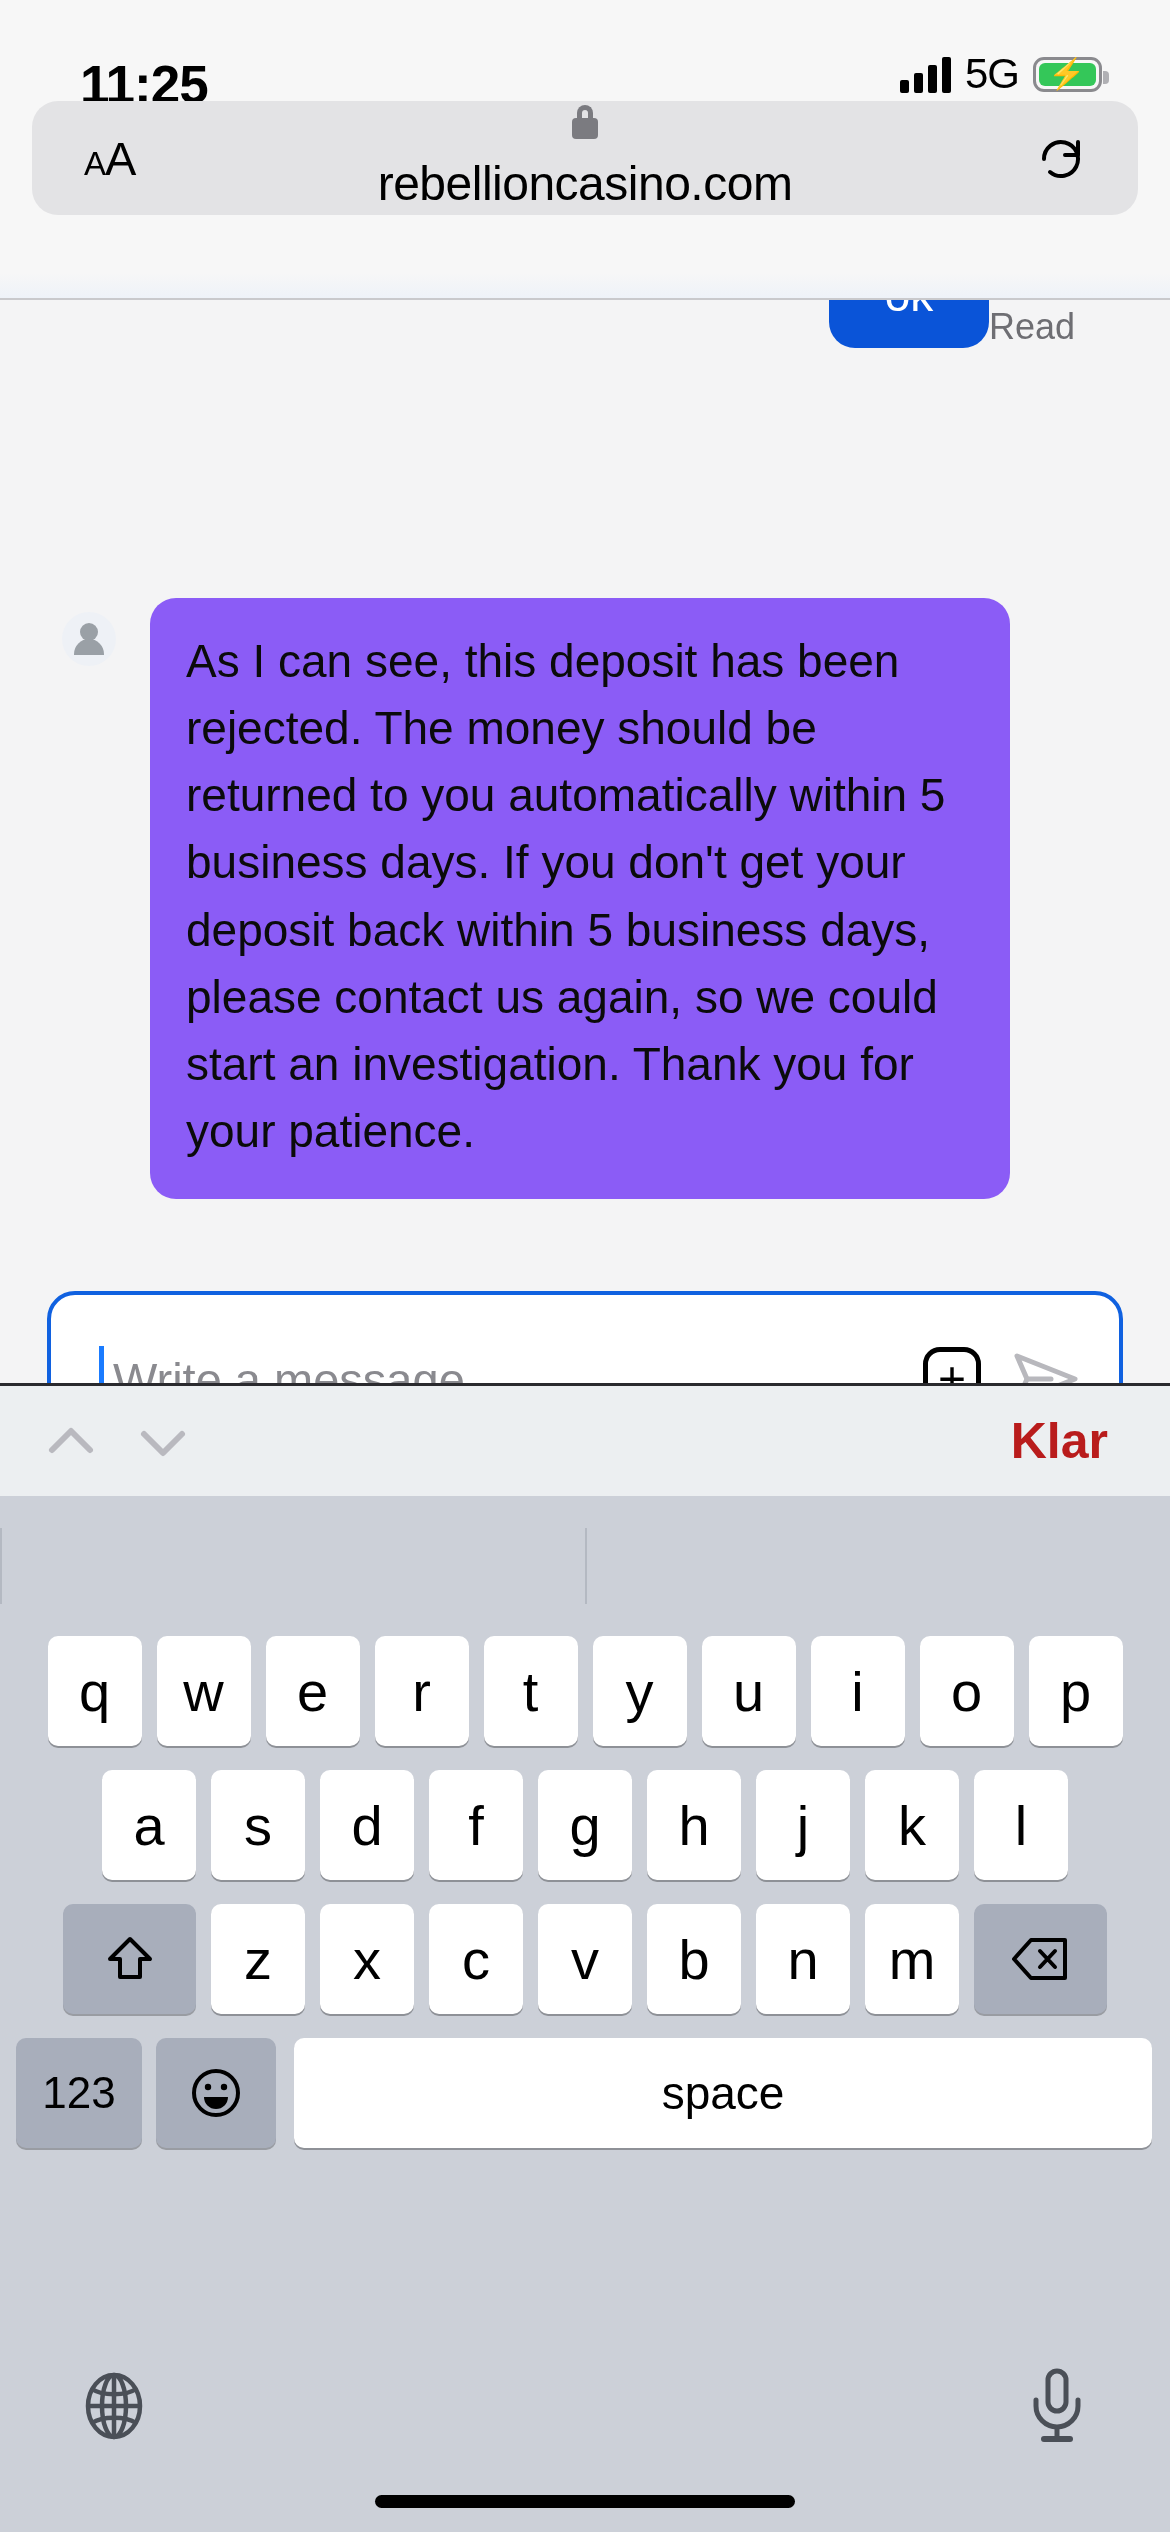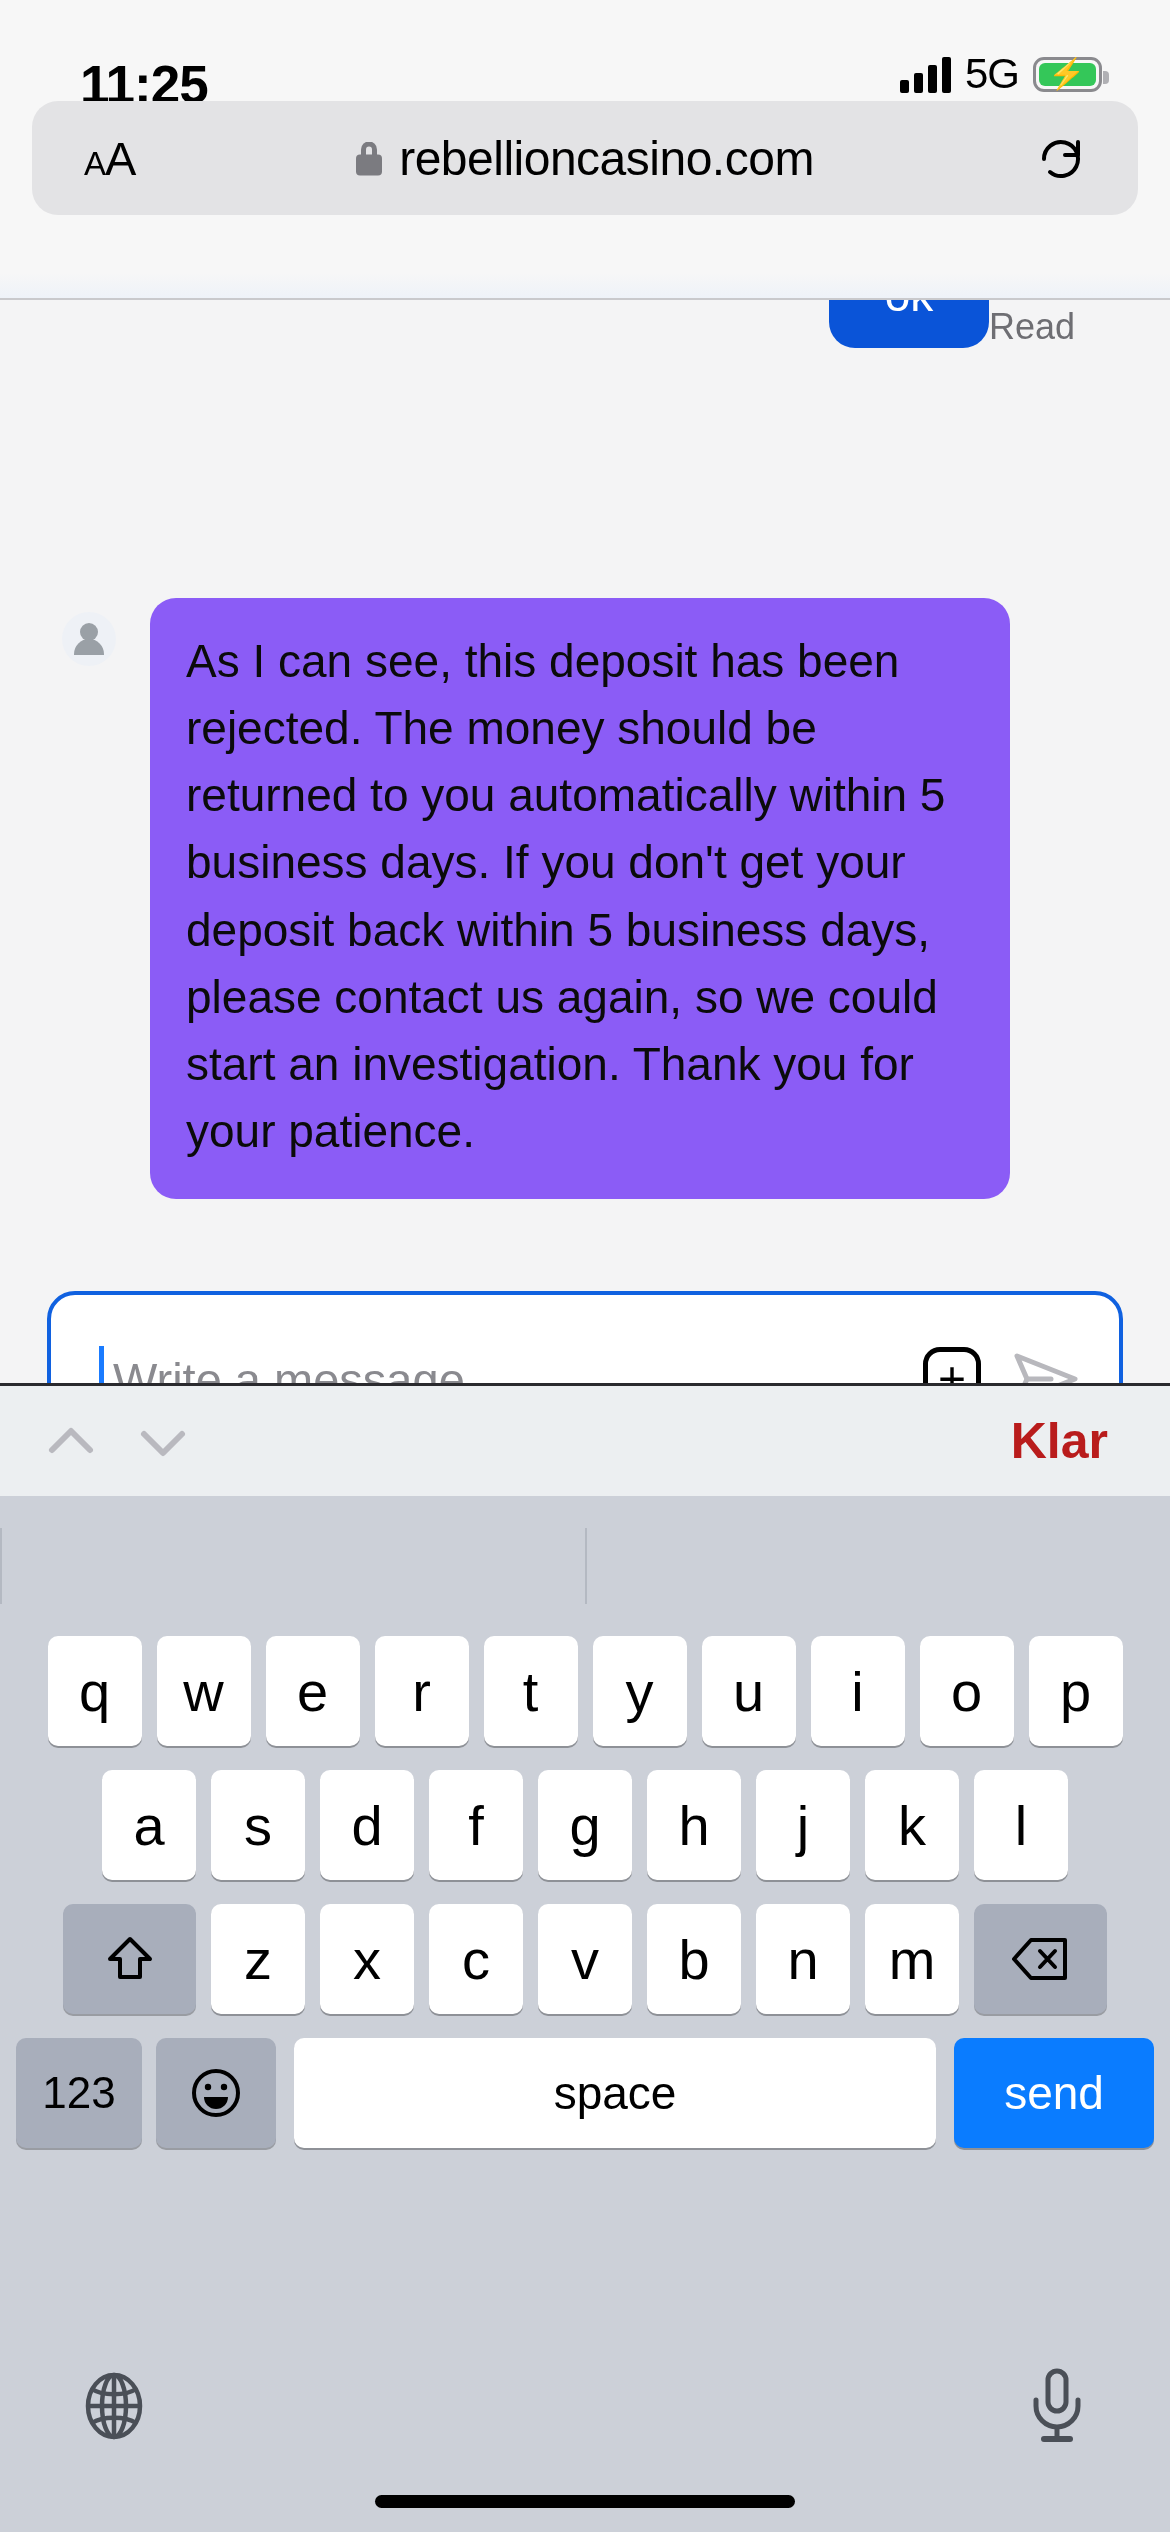--- a/index.html
+++ b/index.html
@@ -50,21 +50,21 @@
   }
   .urlbar {
     position:absolute; left:32px; top:-84px; width:1106px; height:114px;
     background:#e3e3e5; border-radius:26px; display:flex; align-items:center;
   }
   .aa { position:absolute; left:52px; top:50%; transform:translateY(-50%);
         color:#000; letter-spacing:-1px; }
   .aa .s1{ font-size:33px; } .aa .s2{ font-size:47px; }
   .url-center{
     position:absolute; left:0; right:0; top:50%; transform:translateY(-50%);
-    display:flex; align-items:center; justify-content:center; gap:17px;
+    display:flex; align-items:center; justify-content:center; gap:17px;flex-direction:column;
   }
   .lock { width:26px; height:34px; position:relative; }
   .lock .body{ position:absolute; bottom:0; width:26px; height:21px; background:#7b7b80; border-radius:4px; }
   .lock .shackle{ position:absolute; top:0; left:5px; width:16px; height:17px;
         border:5px solid #7b7b80; border-bottom:none; border-radius:9px 9px 0 0; }
   .url-text{ font-size:48px; color:#000; letter-spacing:-0.5px; }
   .reload{ position:absolute; right:54px; top:50%; transform:translateY(-50%);
            width:46px; height:46px; }
 
   .chrome-divider{
@@ -312,21 +312,20 @@
       <div class="key fn k123">123</div>
       <div class="key fn kemoji">
         <svg width="58" height="58" viewBox="0 0 58 58">
           <circle cx="29" cy="29" r="22" fill="none" stroke="#000" stroke-width="4"></circle>
           <circle cx="21" cy="23" r="3.2" fill="#000"></circle>
           <circle cx="37" cy="23" r="3.2" fill="#000"></circle>
           <path d="M17 33 H41 A12 12 0 0 1 17 33 Z" fill="#000"></path>
         </svg>
       </div>
       <div class="key kspace">space</div>
-      <div class="key ksend">send</div>
     </div>
 
     <div class="kbottom">
       <svg class="globe" viewBox="0 0 72 72">
         <ellipse cx="36" cy="36" rx="26" ry="31" fill="none" stroke="#4a4f57" stroke-width="4.5"></ellipse>
         <ellipse cx="36" cy="36" rx="12" ry="31" fill="none" stroke="#4a4f57" stroke-width="4.5"></ellipse>
         <path d="M10 36 H62" stroke="#4a4f57" stroke-width="4.5"></path>
         <path d="M14 19 C24 26 48 26 58 19" fill="none" stroke="#4a4f57" stroke-width="4.5"></path>
         <path d="M14 53 C24 46 48 46 58 53" fill="none" stroke="#4a4f57" stroke-width="4.5"></path>
         <path d="M36 5 V67" stroke="#4a4f57" stroke-width="4.5"></path>

